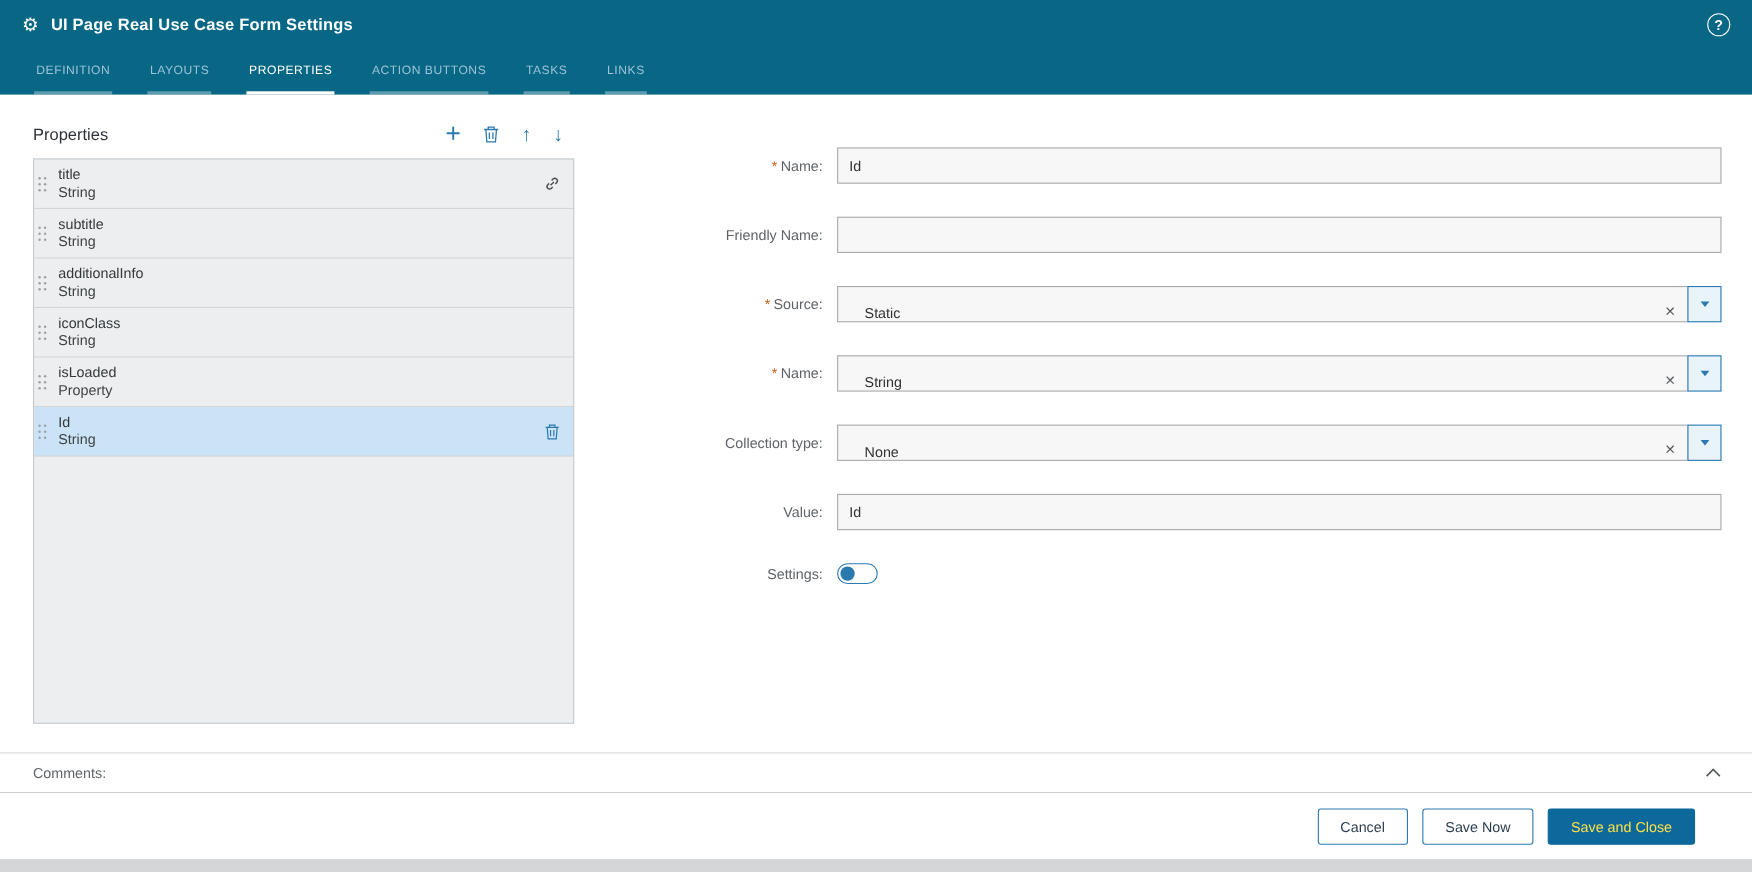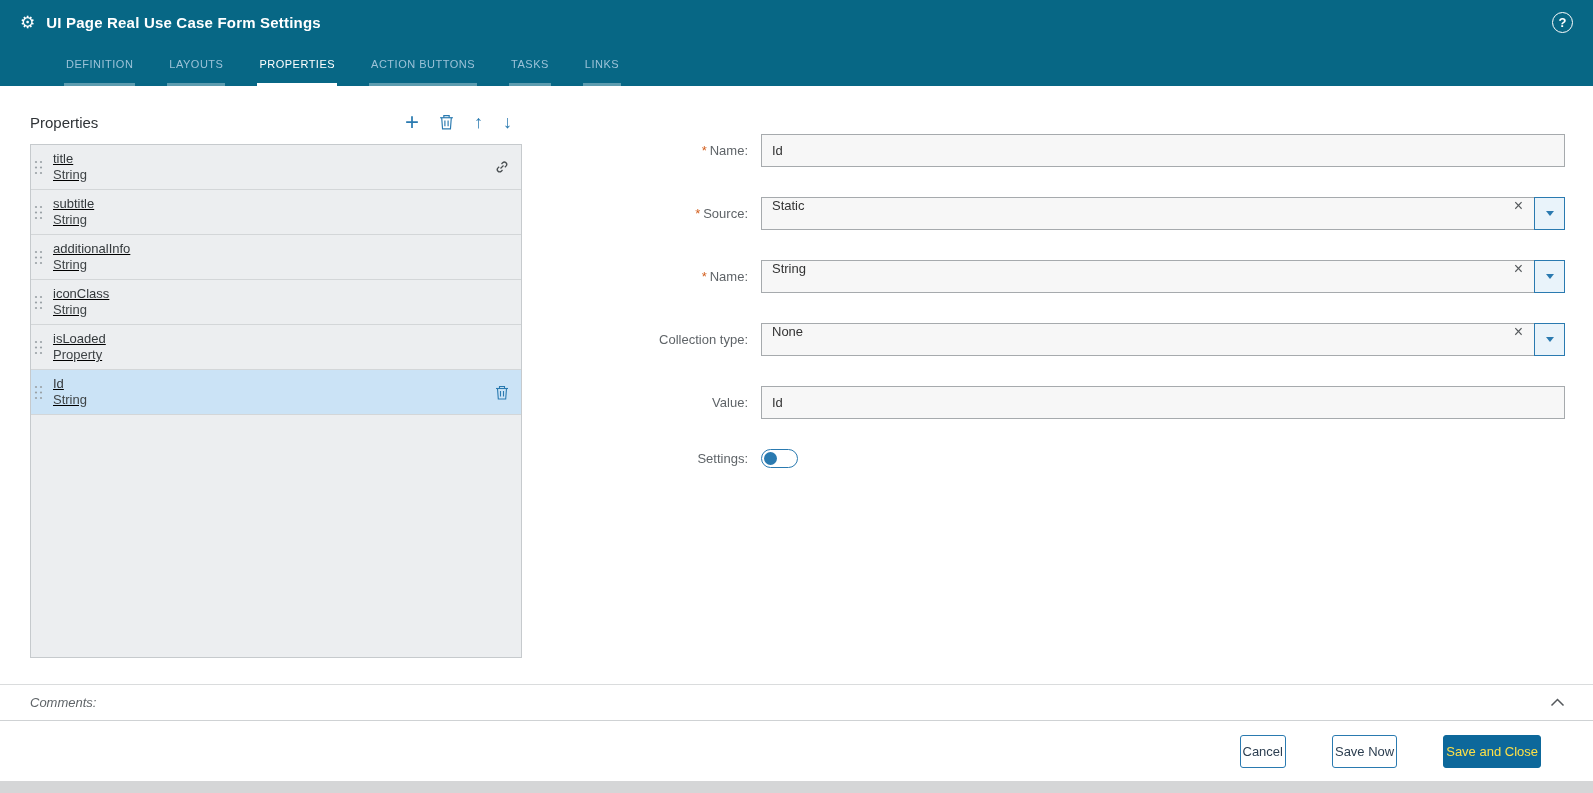--- a/index.html
+++ b/index.html
@@ -10,41 +10,41 @@
 
   
   .top-header { background: var(--header-bg, #076785); color: #fff; flex: 0 0 auto; }
   .header-row { display: flex; align-items: center; height: 44px; padding: 0 20px; }
   .gear { font-size: 17px; margin-right: 11px; line-height: 1; }
   .page-title { font-size: 15px; font-weight: 600; letter-spacing: .2px; flex: 1; }
   .help-btn { width: 21px; height: 21px; border: 1.5px solid #fff; border-radius: 50%;
               display: flex; align-items: center; justify-content: center;
               font-size: 13px; font-weight: bold; cursor: pointer; background: transparent; color: #fff; }
 
-  .tabs { display: flex; padding-left: 64px; height: 42px; gap: 32px; text-align: center; }
+  .tabs { display: flex; padding-left: 31px; height: 42px; gap: 32px; text-align: center; }
   .tab { color: #9cc2d8; font-size: 11px; letter-spacing: .5px; display: flex; align-items: center;
          border-bottom: 3px solid rgba(255,255,255,.35); padding: 0 2px; cursor: pointer; white-space: nowrap; }
   .tab.active { color: #fff; border-bottom-color: #fff; }
 
   
   main { flex: 1 1 auto; display: flex; padding: 24px 28px 0 30px; overflow: hidden; }
 
   .left-panel { width: 492px; flex: 0 0 auto; display: flex; flex-direction: column; }
   .left-head { display: flex; align-items: center; justify-content: space-between; margin-bottom: 10px; }
   .section-title { font-size: 15px; font-weight: 400; color: #2f3337; }
   .toolbar { display: flex; align-items: center; gap: 20px; padding-right: 10px; }
   .tool { background: none; border: none; color: var(--accent, #2a7ab0); cursor: pointer;
           display: flex; align-items: center; line-height: 1; font-family: inherit; }
   .tool.plus { font-size: 24px; font-weight: 300; }
   .tool.arrow { font-size: 18px; }
 
   .prop-list { border: 1px solid var(--list-border, #c6cacd); background: var(--list-bg, #eceef0);
                height: 514px; overflow-y: auto; }
   .prow { display: flex; align-items: center; border-bottom: 1px solid #d3d6d8;
-          min-height: 45px; padding: 5px 10px 5px 3px; cursor: pointer; text-decoration: underline; }
+          min-height: 45px; padding: 5px 10px 5px 3px; cursor: pointer; }
   .prow.selected { background: var(--selected-row, #cbe3f6); }
   .drag { width: 14px; margin-right: 5px; display: flex; align-items: center; cursor: grab; }
   .ptext { flex: 1; font-size: 13px; color: var(--text, #333); line-height: 16px; }
   .pname { color: #33383b; }
   .ptype { color: #3f4447; }
   .row-icon { background: none; border: none; cursor: pointer; color: #4a4f52; display: flex; align-items: center; padding: 2px; }
   .row-icon.trash { color: var(--accent, #2a7ab0); }
 
   .right-panel { flex: 1 1 auto; margin-left: 44px; display: flex; flex-direction: column; }
   .form { margin-top: 24px; }
@@ -52,43 +52,43 @@
   .flabel { width: 195px; flex: 0 0 auto; text-align: right; padding-right: 13px;
             font-size: 13px; color: var(--label, #5f6468); }
   .req { color: var(--required, #d35f1e); margin-right: 3px; }
   .fcontrol { flex: 1 1 auto; display: flex; }
   input.text-input { flex: 1; height: 33px; background: var(--input-bg, #f7f7f7);
                      border: 1px solid var(--input-border, #a6aaad); padding: 0 10px;
                      font-family: "Liberation Sans", sans-serif; font-size: 13px; color: #333; }
   .combo { flex: 1; display: flex; }
   .combo-main { flex: 1; height: 33px; background: var(--input-bg, #f7f7f7);
                 border: 1px solid var(--input-border, #a6aaad);
-                display: flex; align-items: flex-start; padding: 0 6px 0 10px; font-size: 13px; color: #333; cursor: pointer; }
+                display: flex; align-items: flex-end; padding: 0 6px 0 24px; font-size: 13px; color: #333; cursor: pointer; }
   .combo-value { flex: 1; }
   .clear-btn { background: none; border: none; color: #55595c; font-size: 16px; cursor: pointer; padding: 0 5px; line-height: 1; }
   .caret-btn { width: 31px; height: 33px; margin-left: -1px; border: 1px solid var(--accent, #2a7ab0);
                background: #e9f3fa; display: flex; align-items: center; justify-content: center; cursor: pointer; }
   .caret { width: 0; height: 0; border-left: 4px solid transparent; border-right: 4px solid transparent;
            border-top: 5px solid var(--accent, #2a7ab0); }
 
   .toggle { width: 37px; height: 19px; border-radius: 10px; border: 1px solid var(--accent, #2a7ab0);
             background: #fff; position: relative; cursor: pointer; }
   .knob { position: absolute; left: 2px; top: 2px; width: 13px; height: 13px; border-radius: 50%;
           background: var(--accent, #2a7ab0); }
 
   
   .comments-bar { flex: 0 0 auto; height: 37px; border-top: 1px solid #dadcdd; border-bottom: 1px solid #cfd2d4;
                   display: flex; align-items: center; justify-content: space-between; padding: 0 28px 0 30px; background: #fff; }
-  .comments-label { font-size: 13px; color: #5f6468; font-style: italic; }
+  .comments-label { font-size: 13px; color: #5f6468; }
   .collapse-btn { background: none; border: none; cursor: pointer; display: flex; align-items: center; }
 
   .action-bar { flex: 0 0 auto; height: 60px; display: flex; align-items: center; justify-content: flex-end;
                 gap: 13px; padding: 0 52px 0 28px; background: #fff; }
-  .btn { height: 33px; padding: 0 2px; font-size: 13px; border-radius: 3px; cursor: pointer;
-         font-family: "Liberation Sans", sans-serif; margin-left: 33px; }
+  .btn { height: 33px; padding: 0 20px; font-size: 13px; border-radius: 3px; cursor: pointer;
+         font-family: "Liberation Sans", sans-serif; }
   .btn.secondary { background: #fff; border: 1px solid var(--accent, #2a7ab0); color: #2c3e50; }
   .btn.primary { background: var(--primary-btn, #0d689b); border: 1px solid var(--primary-btn, #0d689b); color: #fde047; }
 
   .bottom-strip { flex: 0 0 auto; height: 12px; background: #d5d6d7; }
 </style>
 </head>
 <body>
 
 <div class="app">
 
@@ -268,20 +268,28 @@
 
         <div class="frow">
           <div class="flabel">
             <span class="req">*</span><span>Name:</span>
           </div>
           <div class="fcontrol">
             <input class="text-input" type="text" value="Id" style="">
           </div>
         </div>
 
+        <div class="frow">
+          <div class="flabel">
+            <span>Friendly Name:</span>
+          </div>
+          <div class="fcontrol">
+            <input class="text-input" type="text" value="" style="">
+          </div>
+        </div>
 
         <div class="frow">
           <div class="flabel">
             <span class="req">*</span><span>Source:</span>
           </div>
           <div class="fcontrol">
             <div class="combo">
               <div class="combo-main">
                 <span class="combo-value">Static</span>
                 <button class="clear-btn">×</button>

